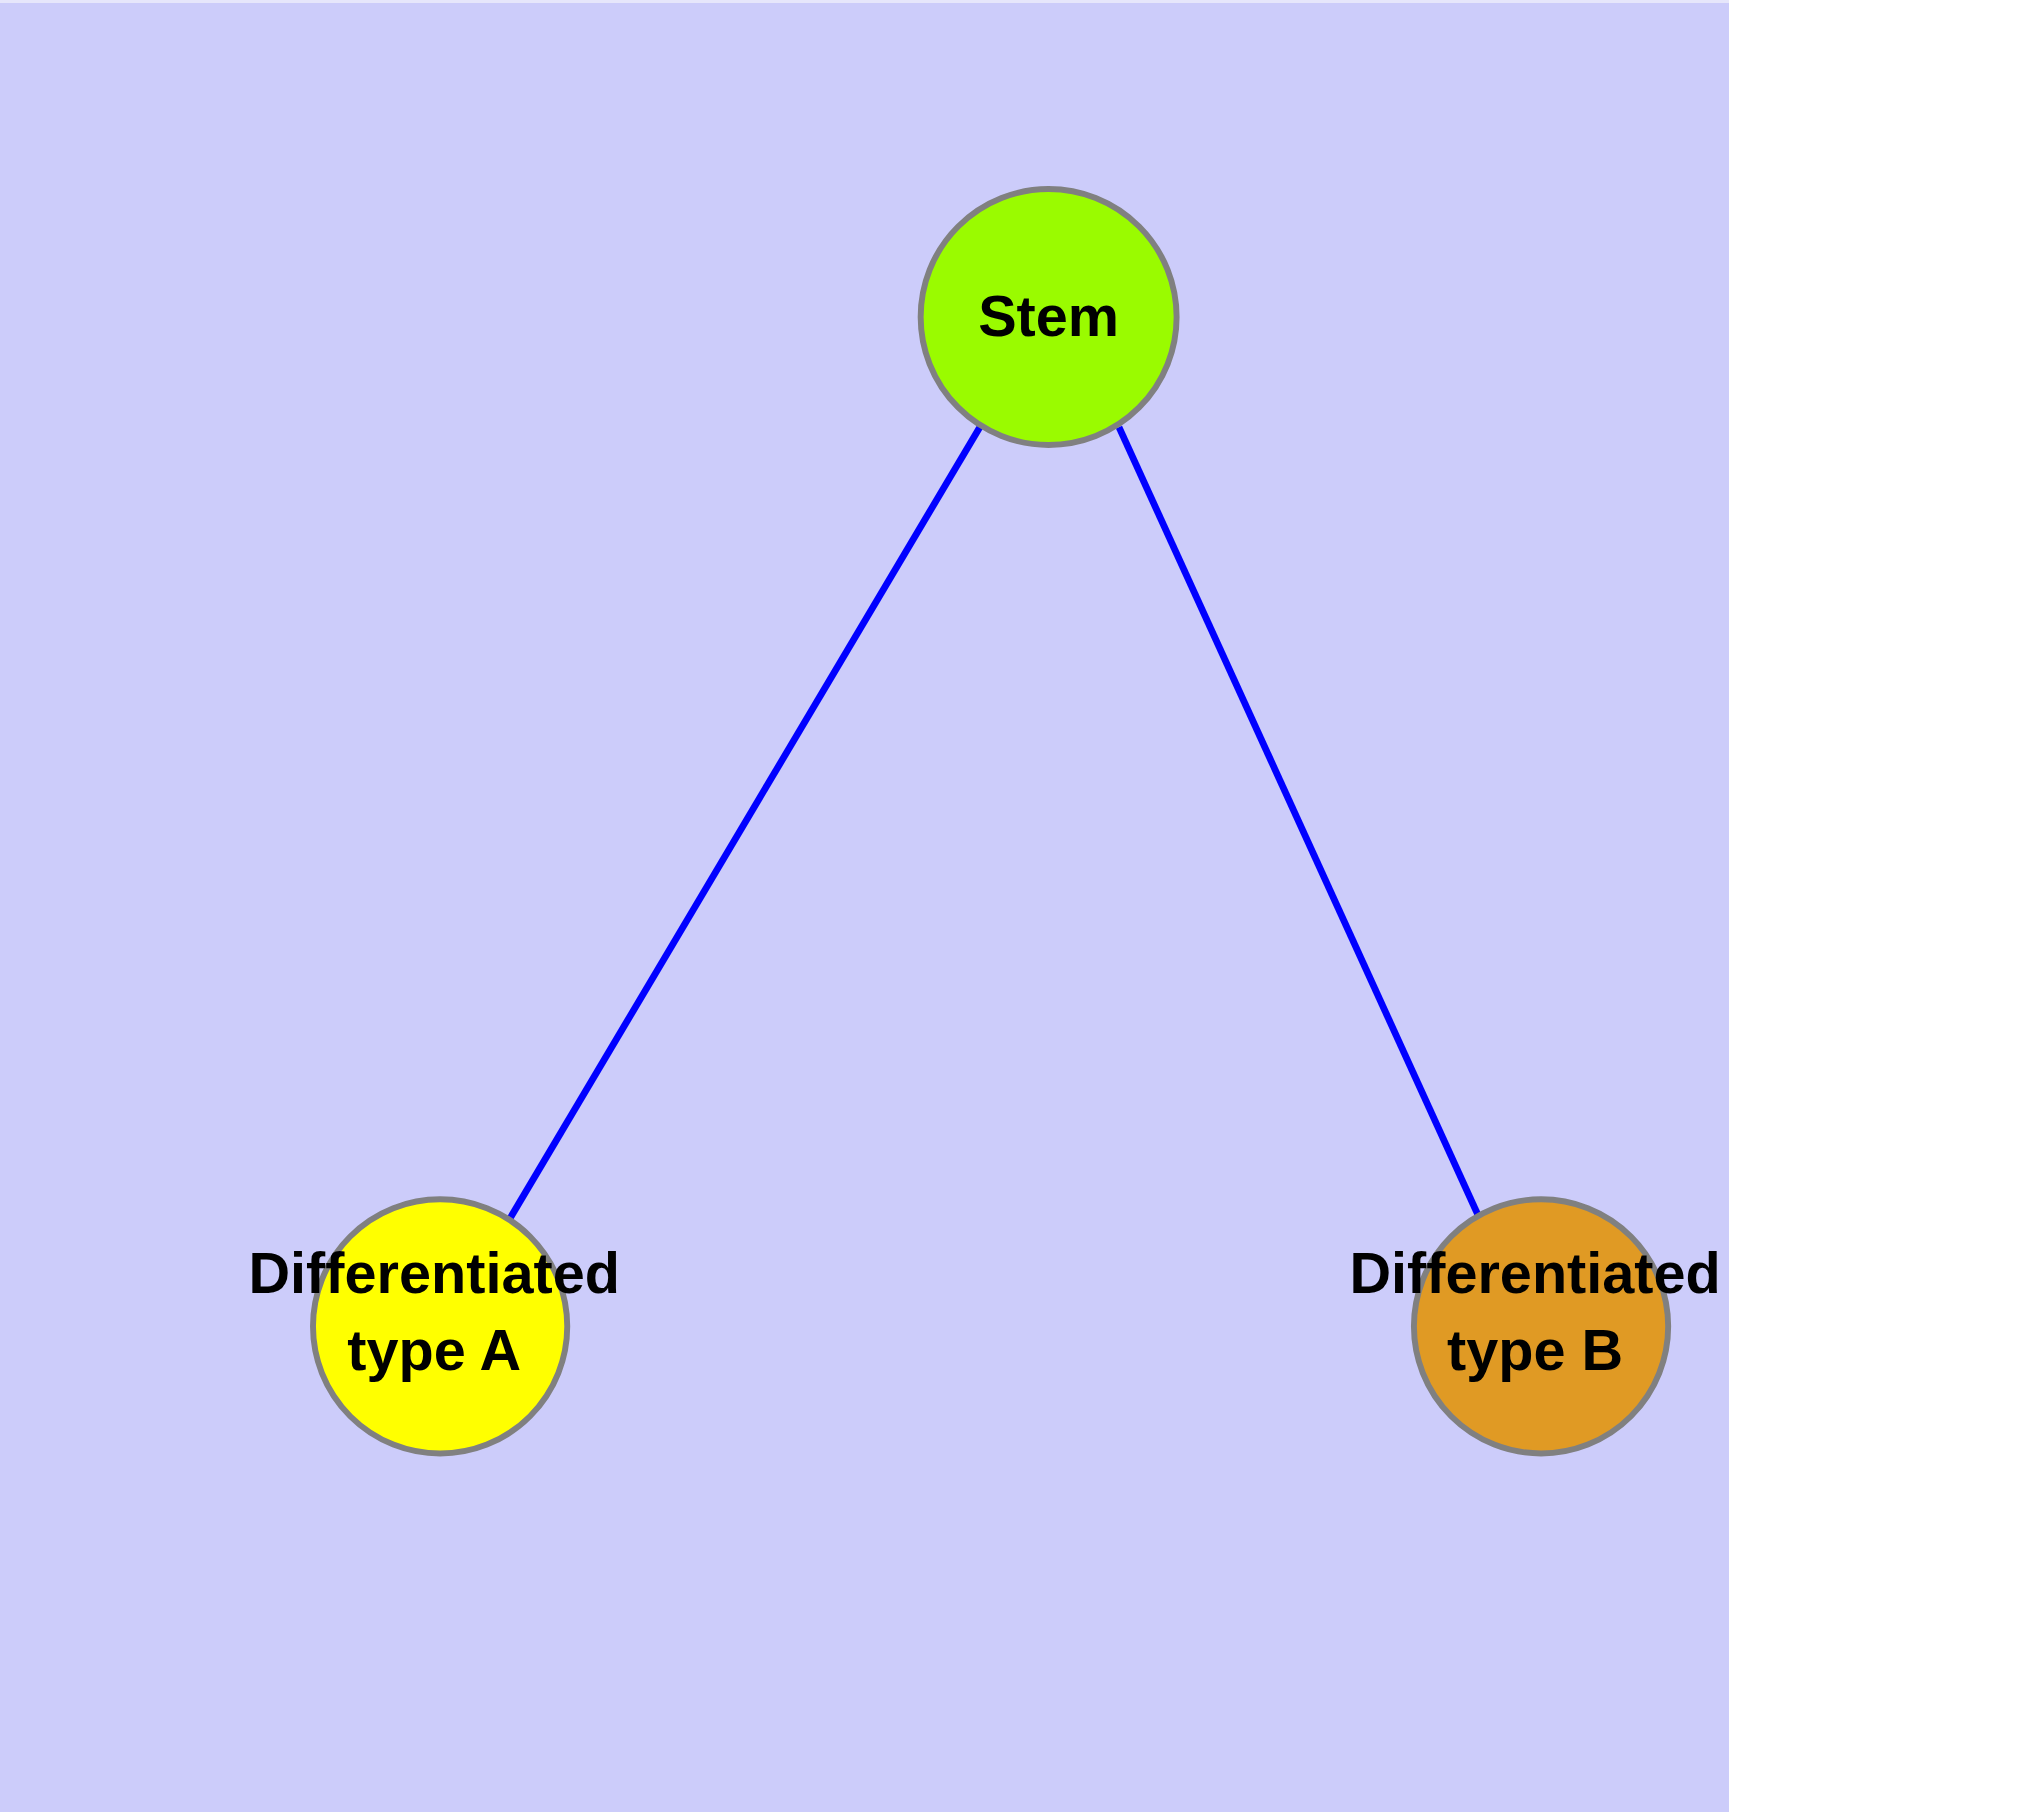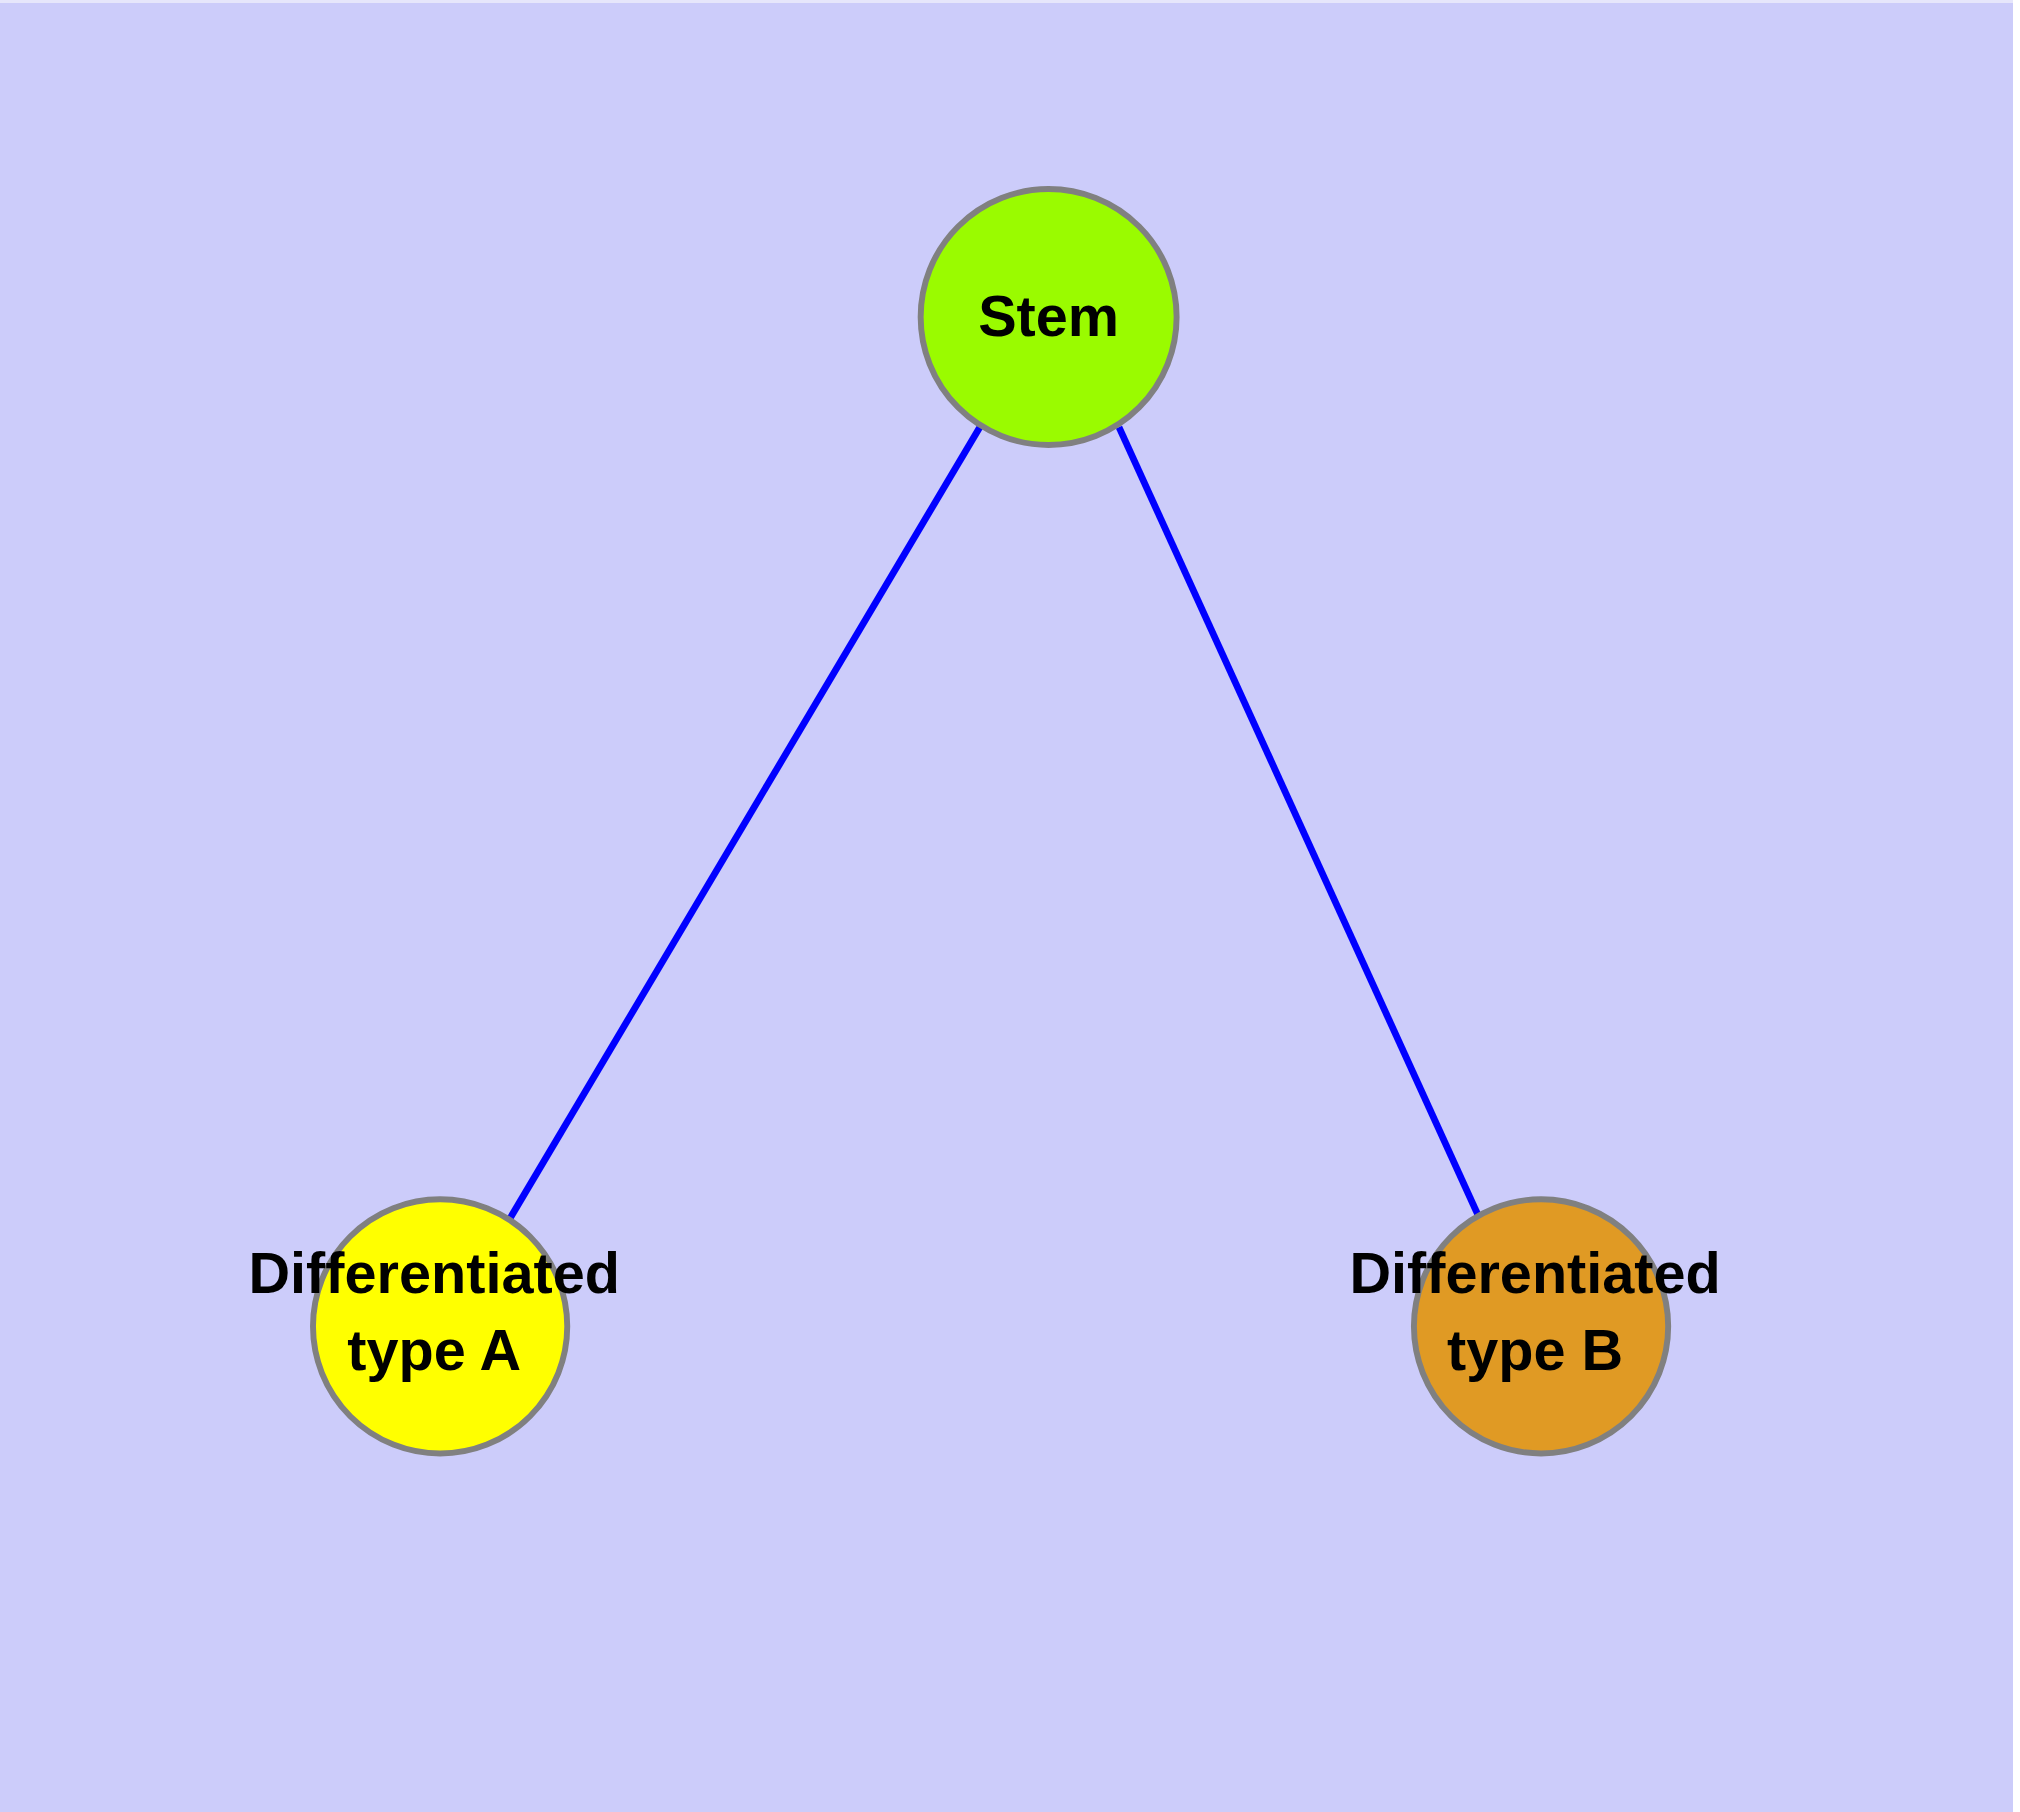--- a/index.html
+++ b/index.html
@@ -2,21 +2,21 @@
 <html style="font-size:13.6px"><head>
 <meta charset="utf-8">
 <style>
   html, body {
     margin: 0;
     padding: 0;
     background: #ffffff;
   }
   #canvas {
     position: relative;
-    width: 2013px;
+    width: 1729px;
     height: 1812px;
     background: #ccccfa;
     overflow: hidden;
     font-family: "Liberation Sans", sans-serif;
   }
   #graph-svg {
     position: absolute;
     left: 0;
     top: 0;
     width: 2021px;

